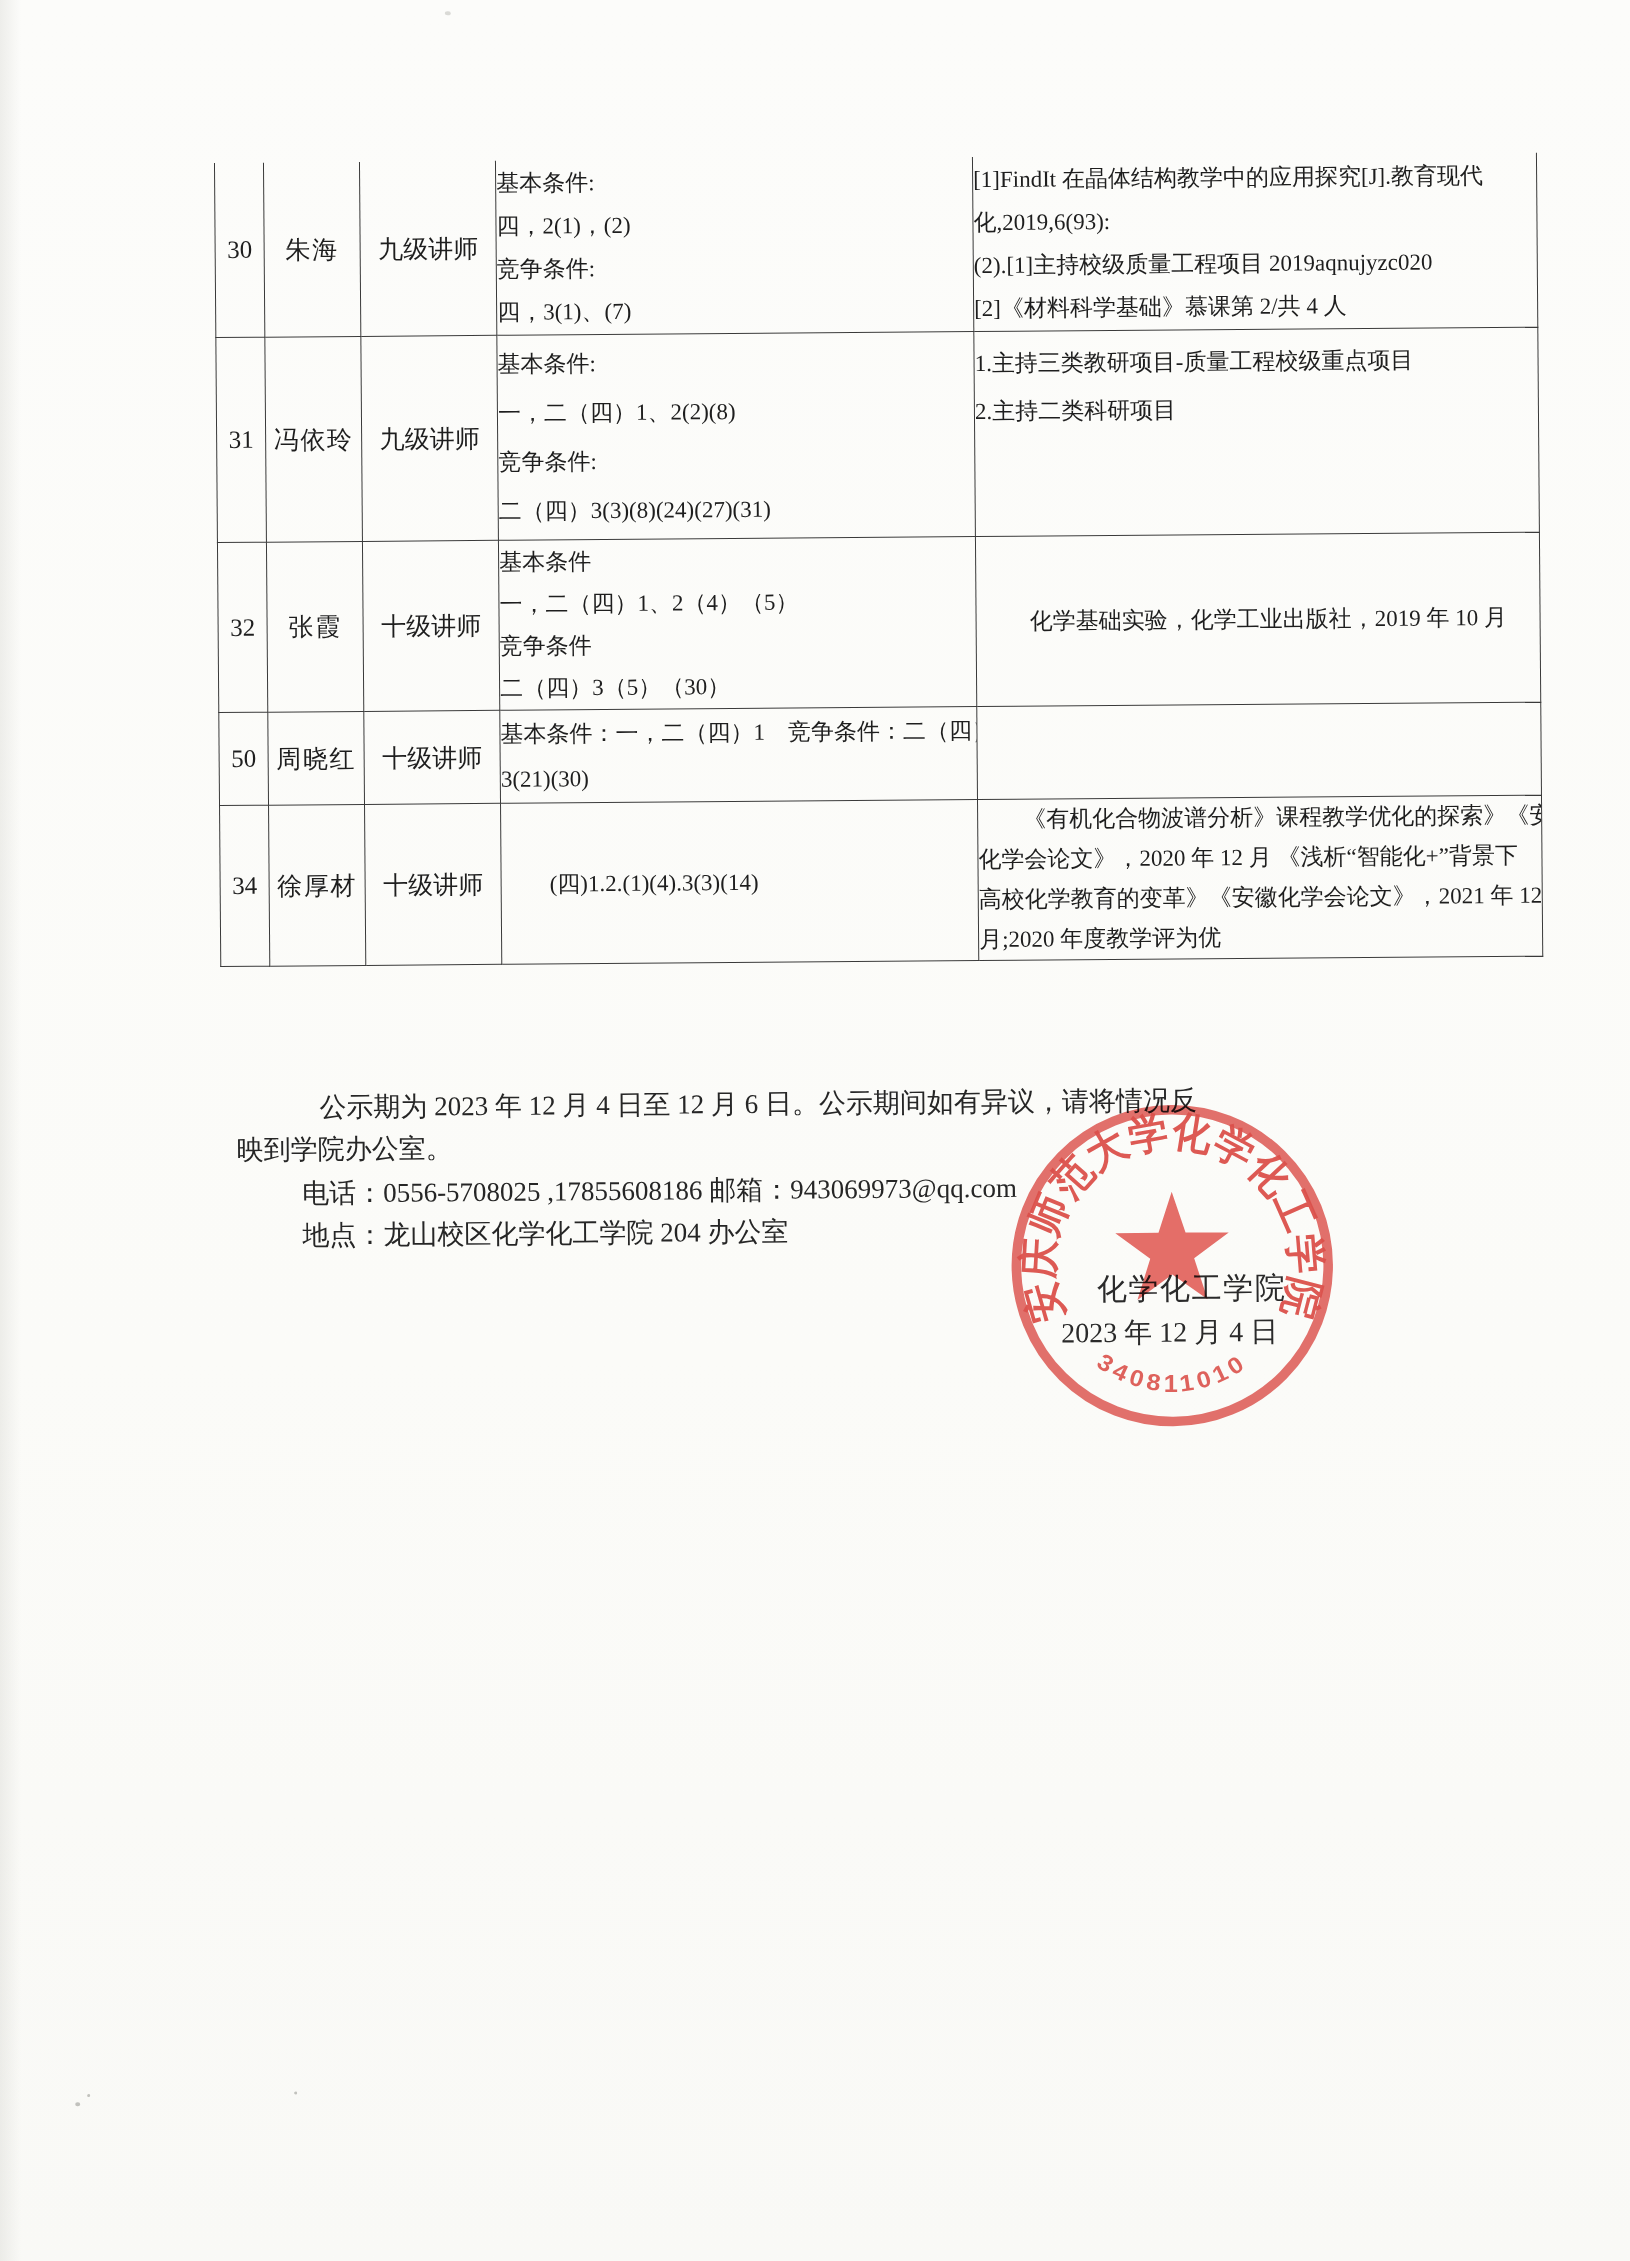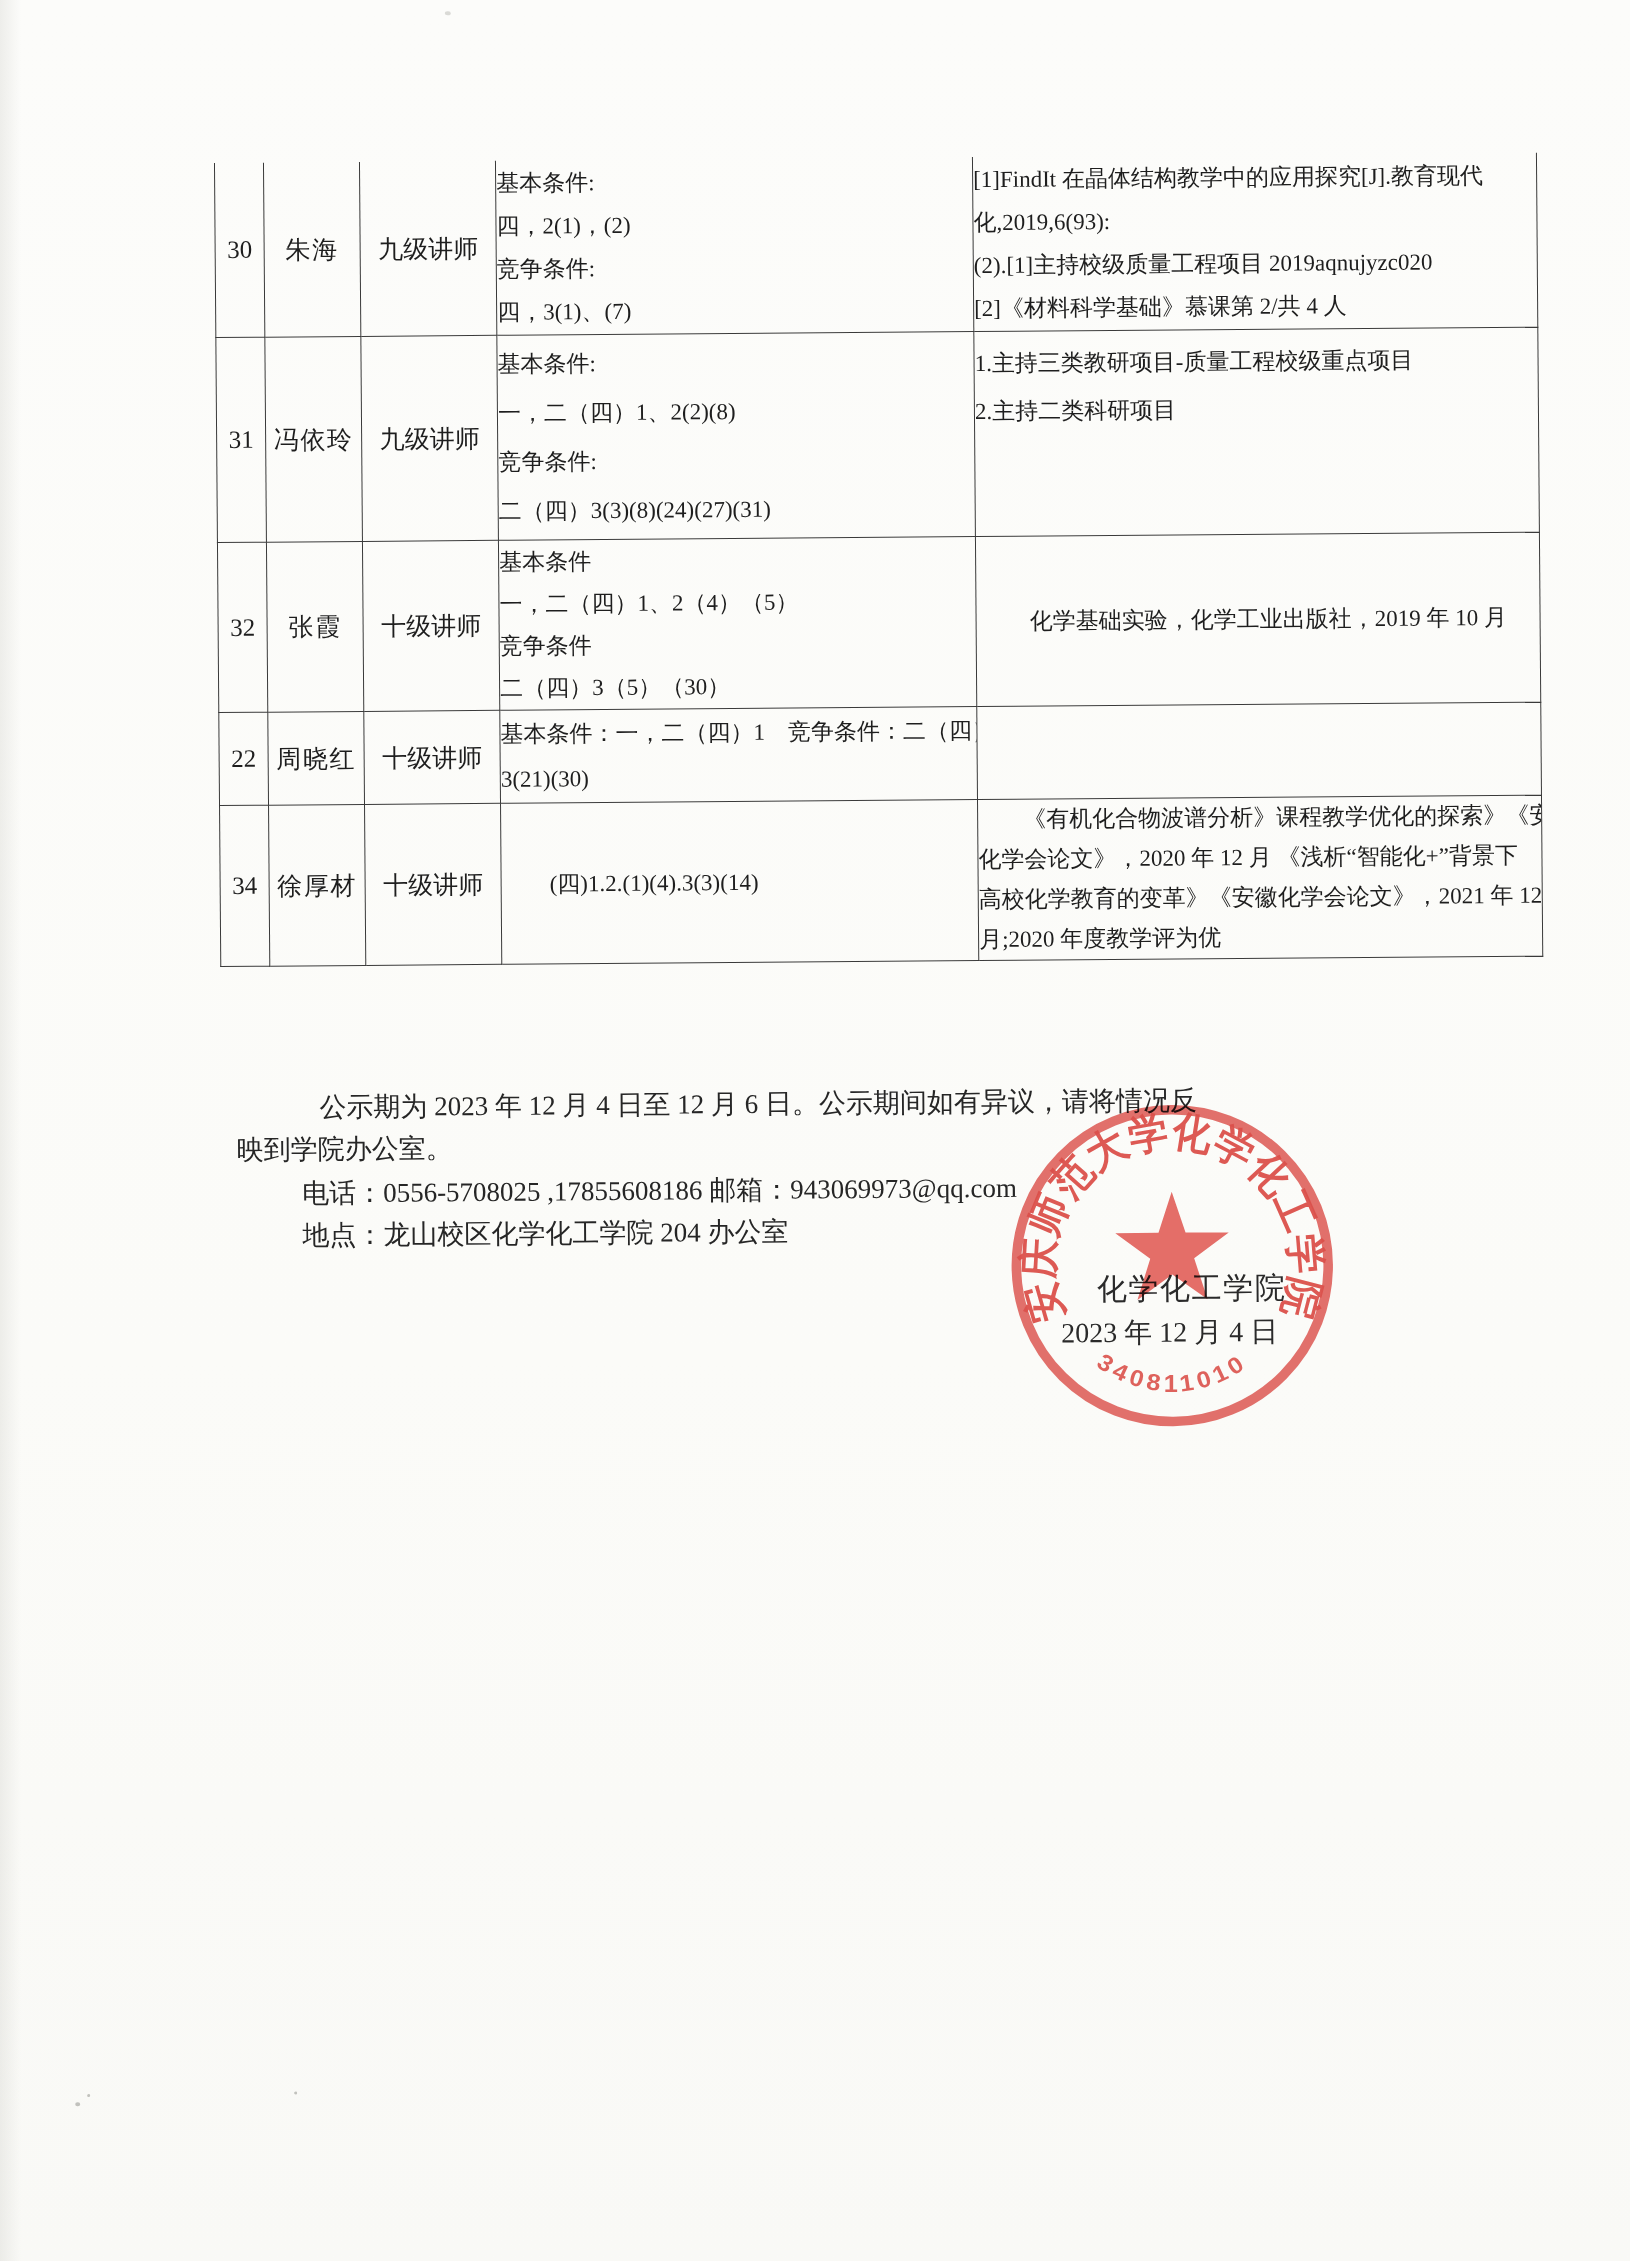--- a/index.html
+++ b/index.html
@@ -158,21 +158,21 @@
               <div class="line">基本条件</div>
               <div class="line">一，二（四）1、2（4）（5）</div>
               <div class="line">竞争条件</div>
               <div class="line">二（四）3（5）（30）</div>
             </td>
         <td class="col-ach">
               <div class="line">化学基础实验，化学工业出版社，2019 年 10 月</div>
             </td>
       </tr>
           <tr class="doc-row row-33">
-        <td class="col-no">22</td>
+        <td class="col-no">50</td>
         <td class="col-name">周晓红</td>
         <td class="col-title">十级讲师</td>
         <td class="col-cond">
               <div class="line">基本条件：一，二（四）1　竞争条件：二（四）</div>
               <div class="line">3(21)(30)</div>
             </td>
         <td class="col-ach"></td>
       </tr>
           <tr class="doc-row row-34">
         <td class="col-no">34</td>

